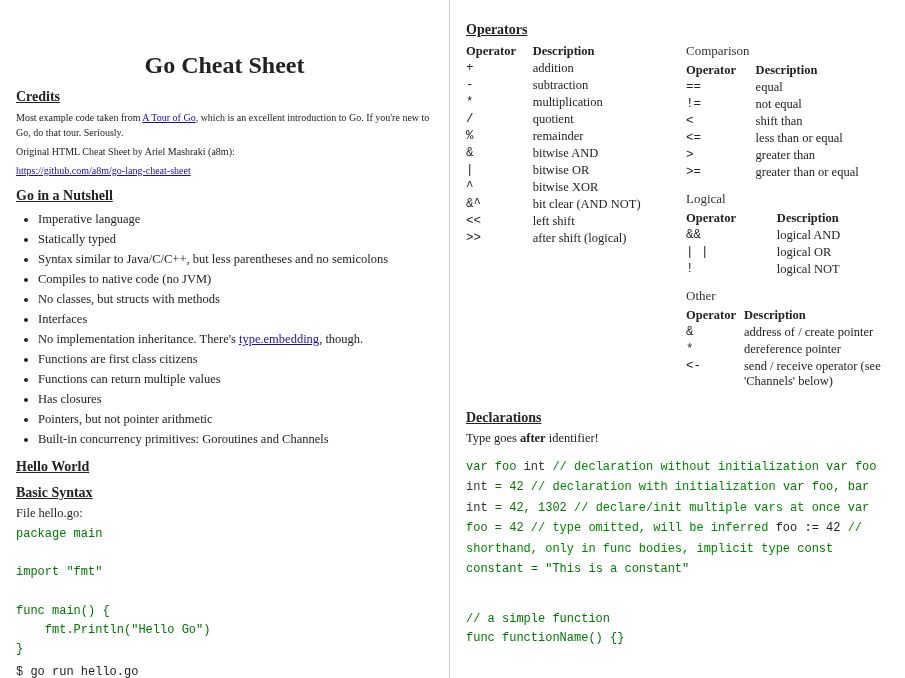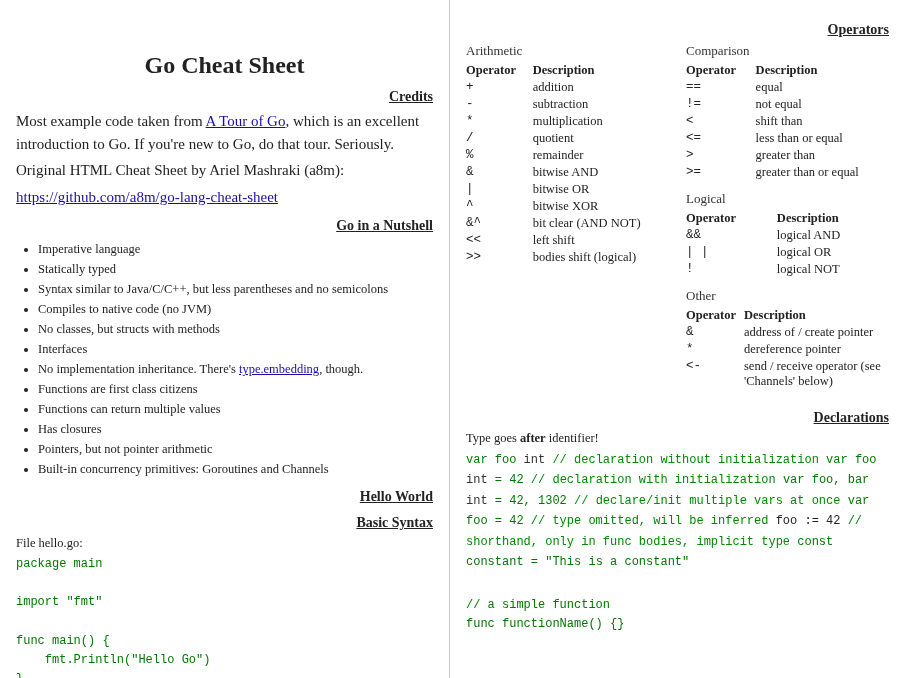--- a/index.html
+++ b/index.html
@@ -31,24 +31,23 @@
       margin-bottom: 10px;
       font-family: Georgia, serif;
       margin-top: 40px;
     }
     h2.section-title {
       font-size: 14px;
       font-weight: bold;
       text-decoration: underline;
       margin: 10px 0 5px 0;
       font-family: Georgia, serif;
-      text-align: right;
     }
     .credits p {
-      font-size: 15px;
+      font-size: 10px;
       line-height: 1.5;
       margin-bottom: 4px;
     }
     a {
       color: #1a0dab;
       text-decoration: underline;
     }
     ul.bullet-list {
       list-style: disc;
       padding-left: 22px;
@@ -98,21 +97,21 @@
     .two-col-ops {
       display: flex;
       gap: 20px;
     }
     .two-col-ops .left-ops { flex: 0 0 200px; }
     .two-col-ops .right-ops { flex: 1; }
     .declarations-code {
       font-family: 'Courier New', Courier, monospace;
       font-size: 12px;
       line-height: 1.7;
-      margin: 4px 0;
+      margin: 11px 0;
     }
     .func-code {
       font-family: 'Courier New', Courier, monospace;
       font-size: 12px;
       line-height: 1.6;
       margin: 3px 0;
       white-space: pre;
     }
     .func-comment {
       color: #007700;
@@ -173,21 +172,20 @@
     <div class="code-block">$ go run hello.go</div>
   </div>
 
   <div class="right-column">
     <h2 class="section-title">Operators</h2>
 
     <div class="two-col-ops">
 
       <div class="left-ops">
         <div class="op-section">
-          <h3>Arithmetic</h3>
           <table class="op-table">
             <tbody>
                 <tr>
                   <th>Operator</th>
                   <th>Description</th>
                 </tr>
             <tr>
                   <td>+</td>
                   <td>addition</td>
                 </tr>
@@ -222,21 +220,21 @@
             <tr>
                   <td>&amp;^</td>
                   <td>bit clear (AND NOT)</td>
                 </tr>
             <tr>
                   <td>&lt;&lt;</td>
                   <td>left shift</td>
                 </tr>
             <tr>
                   <td>&gt;&gt;</td>
-                  <td>bodies shift (logical)</td>
+                  <td>after shift (logical)</td>
                 </tr>
           </tbody>
             </table>
         </div>
       </div>
 
       <div class="right-ops">
         <div class="op-section">
           <h3>Comparison</h3>
           <table class="op-table">

